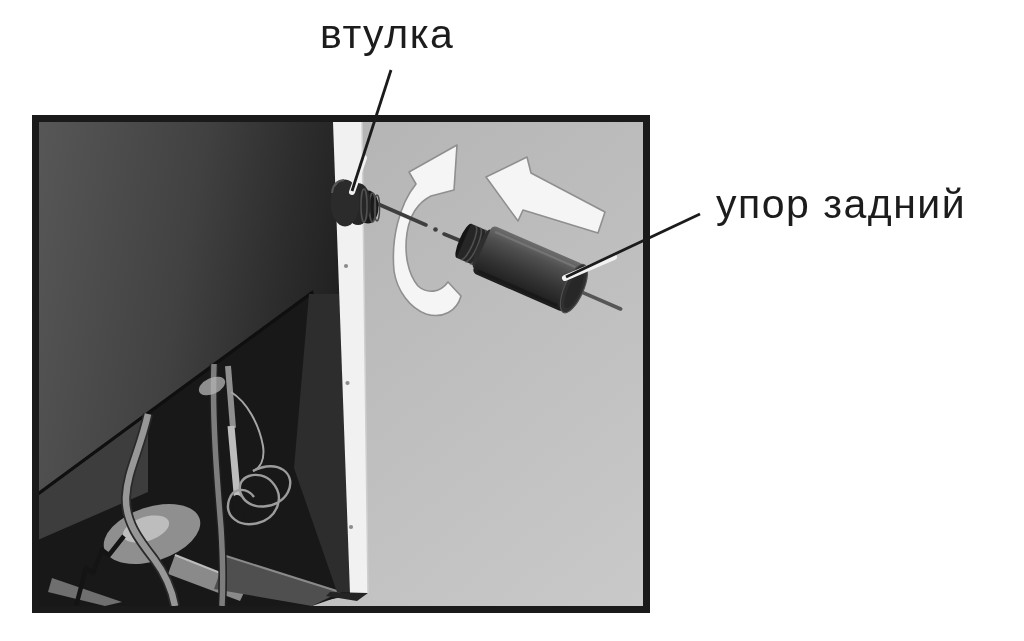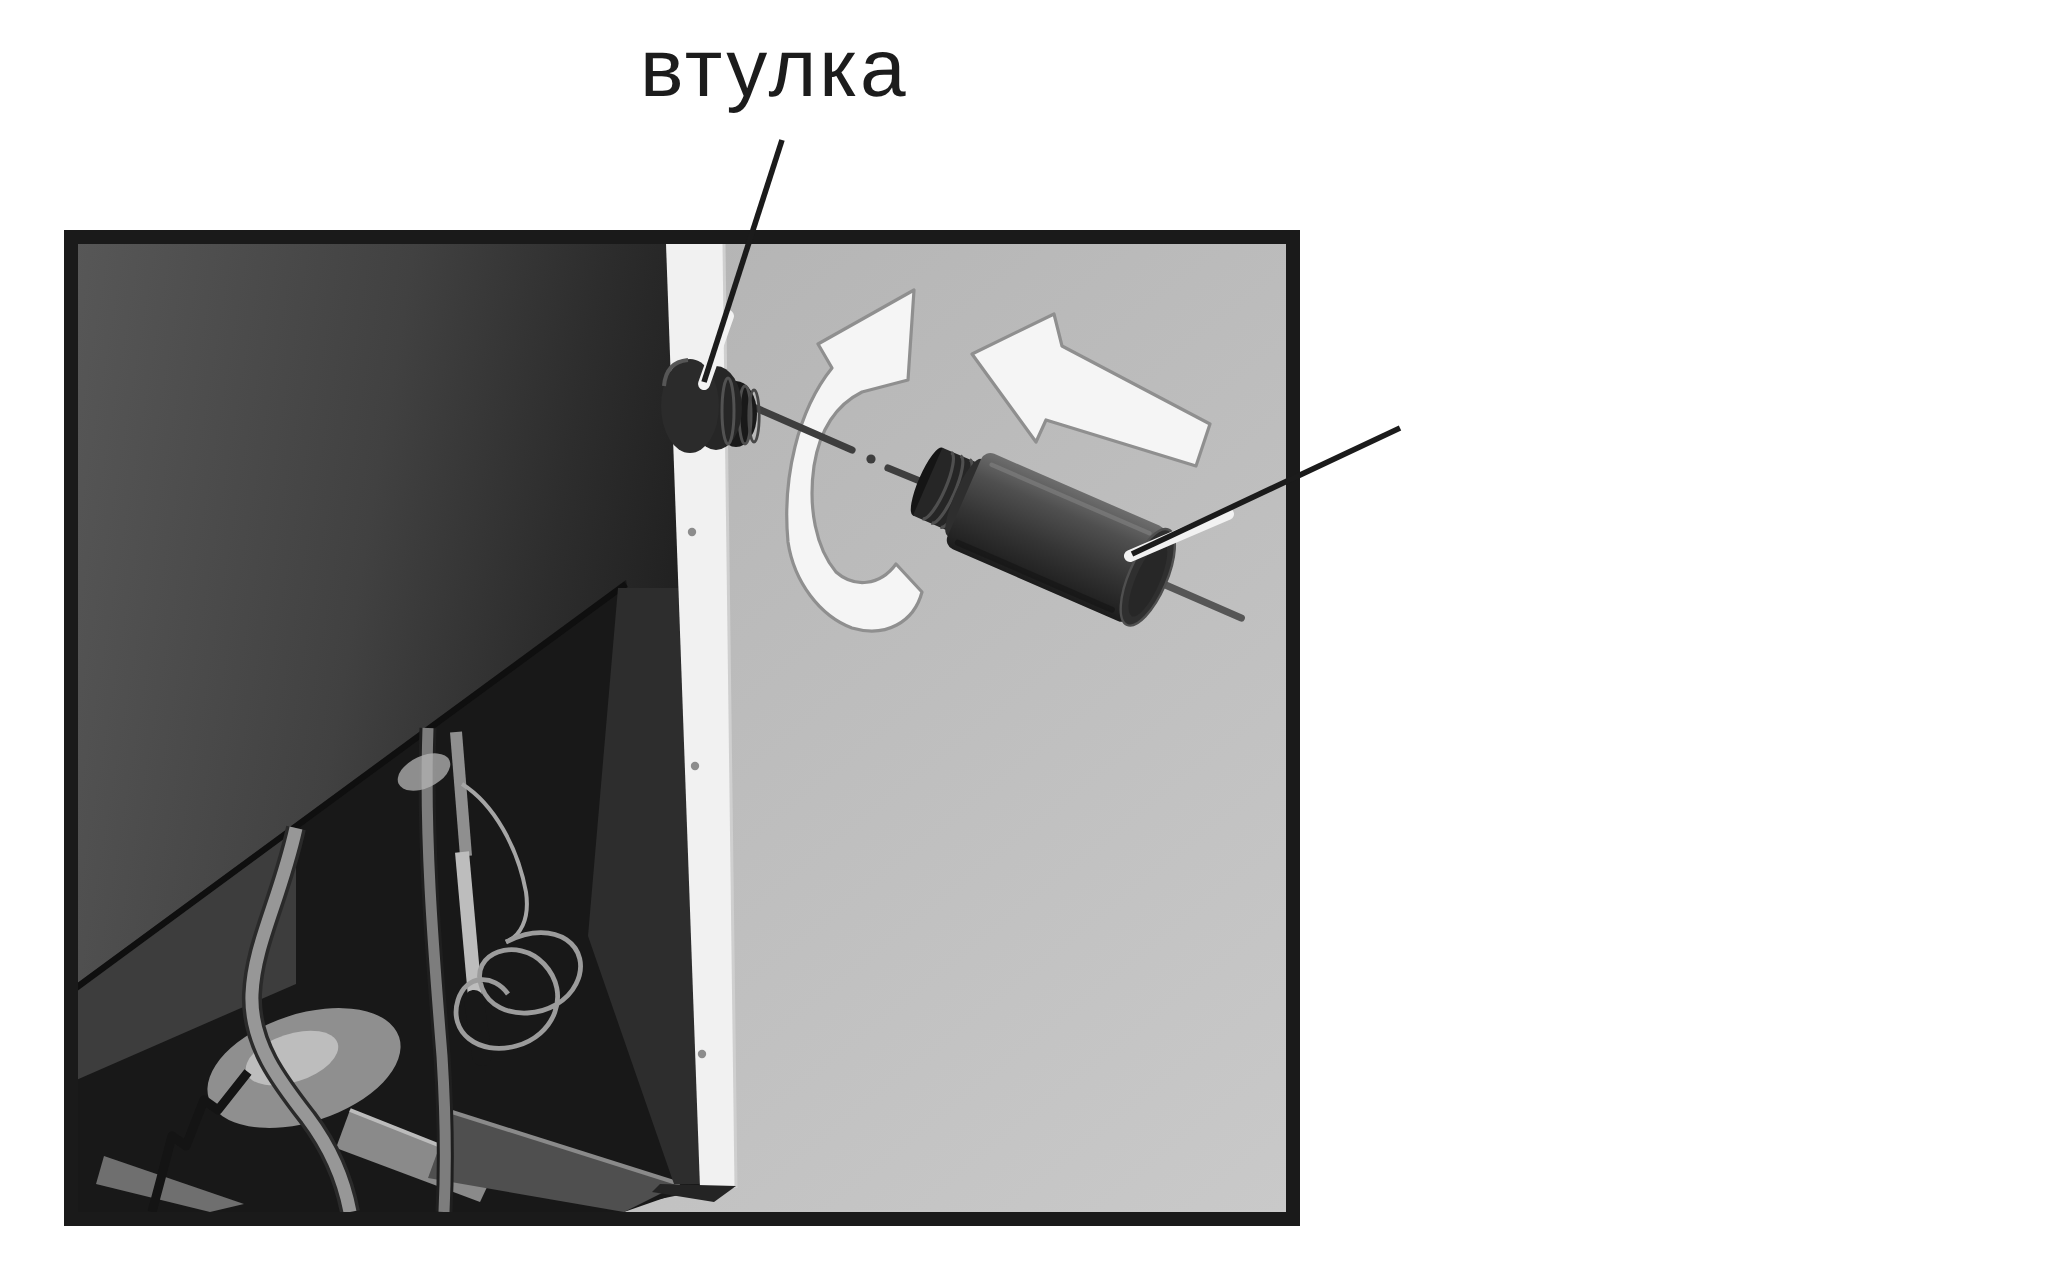--- a/index.html
+++ b/index.html
@@ -16,20 +16,21 @@
   .leader-halo{stroke:#f2f2f2;stroke-width:6;fill:none;stroke-linecap:round;}
   .frame{fill:none;stroke:var(--c-frame,#1a1a1a);stroke-width:7;}
 </style>
 </head>
 <body>
 
 <div class="page">
 
   <div class="fig-label label-bushing">втулка</div>
 
+  <div class="fig-label label-rearstop">упор задний</div>
 
   <svg width="1024" height="641" viewBox="0 0 1024 641">
     <defs>
       <clipPath id="photoClip">
           <rect x="39" y="122" width="604" height="484"></rect>
         </clipPath>
       <linearGradient id="bgGrad" x1="0" y1="0" x2="1" y2="1">
         <stop offset="0" stop-color="#aeaeae"></stop>
         <stop offset="1" stop-color="#c9c9c9"></stop>
       </linearGradient>

